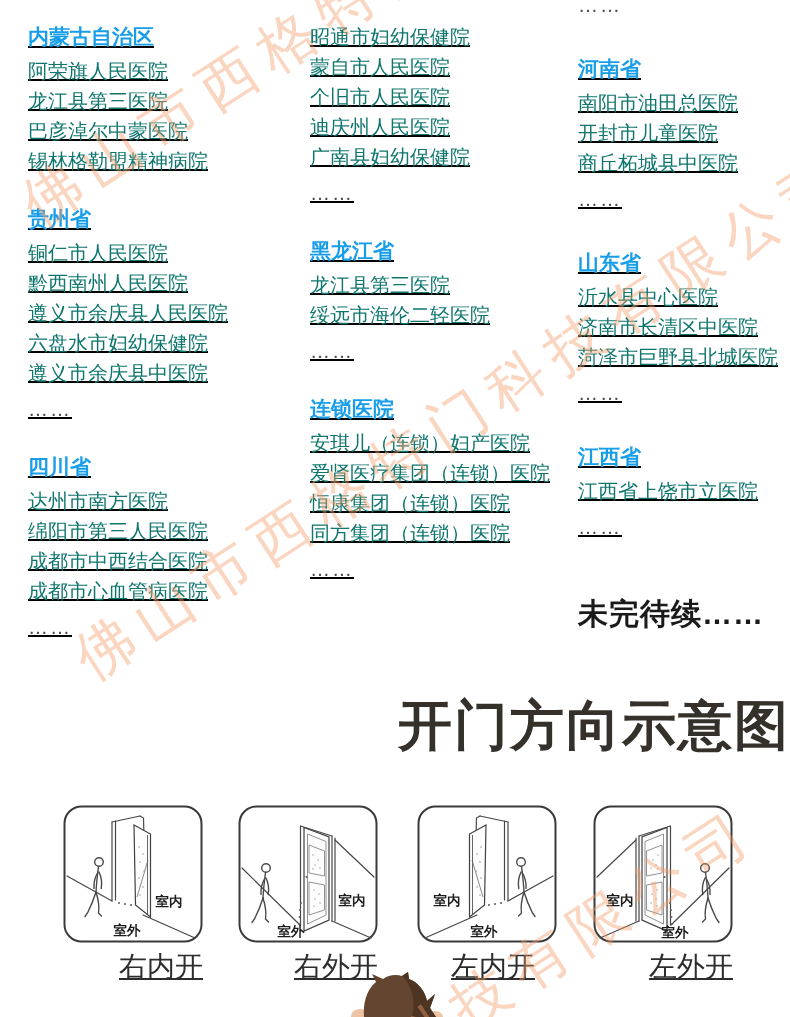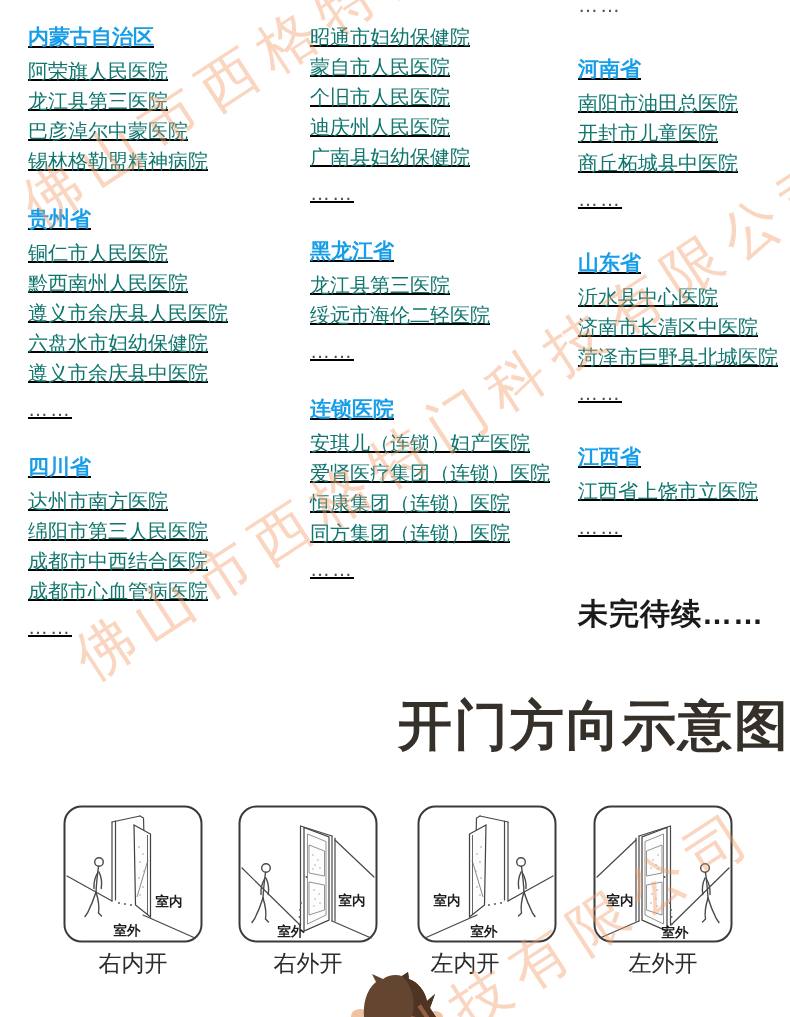--- a/index.html
+++ b/index.html
@@ -16,21 +16,21 @@
   .hdr{font-size:21px;font-weight:700;color:#189ee9;line-height:30px;margin-bottom:4px;}
   .item{font-size:20px;color:#0f766e;line-height:30px;white-space:nowrap;}
   .ell{margin-top:6px;letter-spacing:2px;color:#4a4a4a;}
   .ell.lead{margin-top:0;}
   .tbc{font-size:30px;font-weight:800;color:#1a1a1a;margin-top:52px;letter-spacing:1px;white-space:nowrap;}
   
   .diagram-title{position:absolute;top:690px;left:0;width:790px;text-align:right;
                  font-size:54px;font-weight:900;color:#36302a;letter-spacing:2px;}
   .card{position:absolute;top:805px;width:140px;height:167px;}
   #card1{left:63px;}#card2{left:238px;}#card3{left:417px;}#card4{left:593px;}
-  .caption{position:absolute;top:948px;width:140px;text-align:center;font-size:23px;color:#2d2d2d;}
+  .caption{position:absolute;top:948px;width:140px;text-align:right;font-size:28px;color:#2d2d2d;text-decoration:underline;}
   #cap1{left:63px;}#cap2{left:238px;}#cap3{left:395px;}#cap4{left:593px;}
   .lbl{font-size:13.5px;font-weight:700;fill:#1c1c1c;}
   
   .wm{position:absolute;white-space:nowrap;font-size:58px;letter-spacing:12px;
       color:rgba(243,155,105,0.42);transform:rotate(-33deg);transform-origin:0 0;
       pointer-events:none;z-index:9;}
   #wm1{left:7px;top:178px;}
   #wm2{left:60px;top:632px;}
   #wm3{left:-34px;top:1287px;}
   .mascot{position:absolute;left:350px;top:972px;width:95px;height:45px;z-index:3;}

